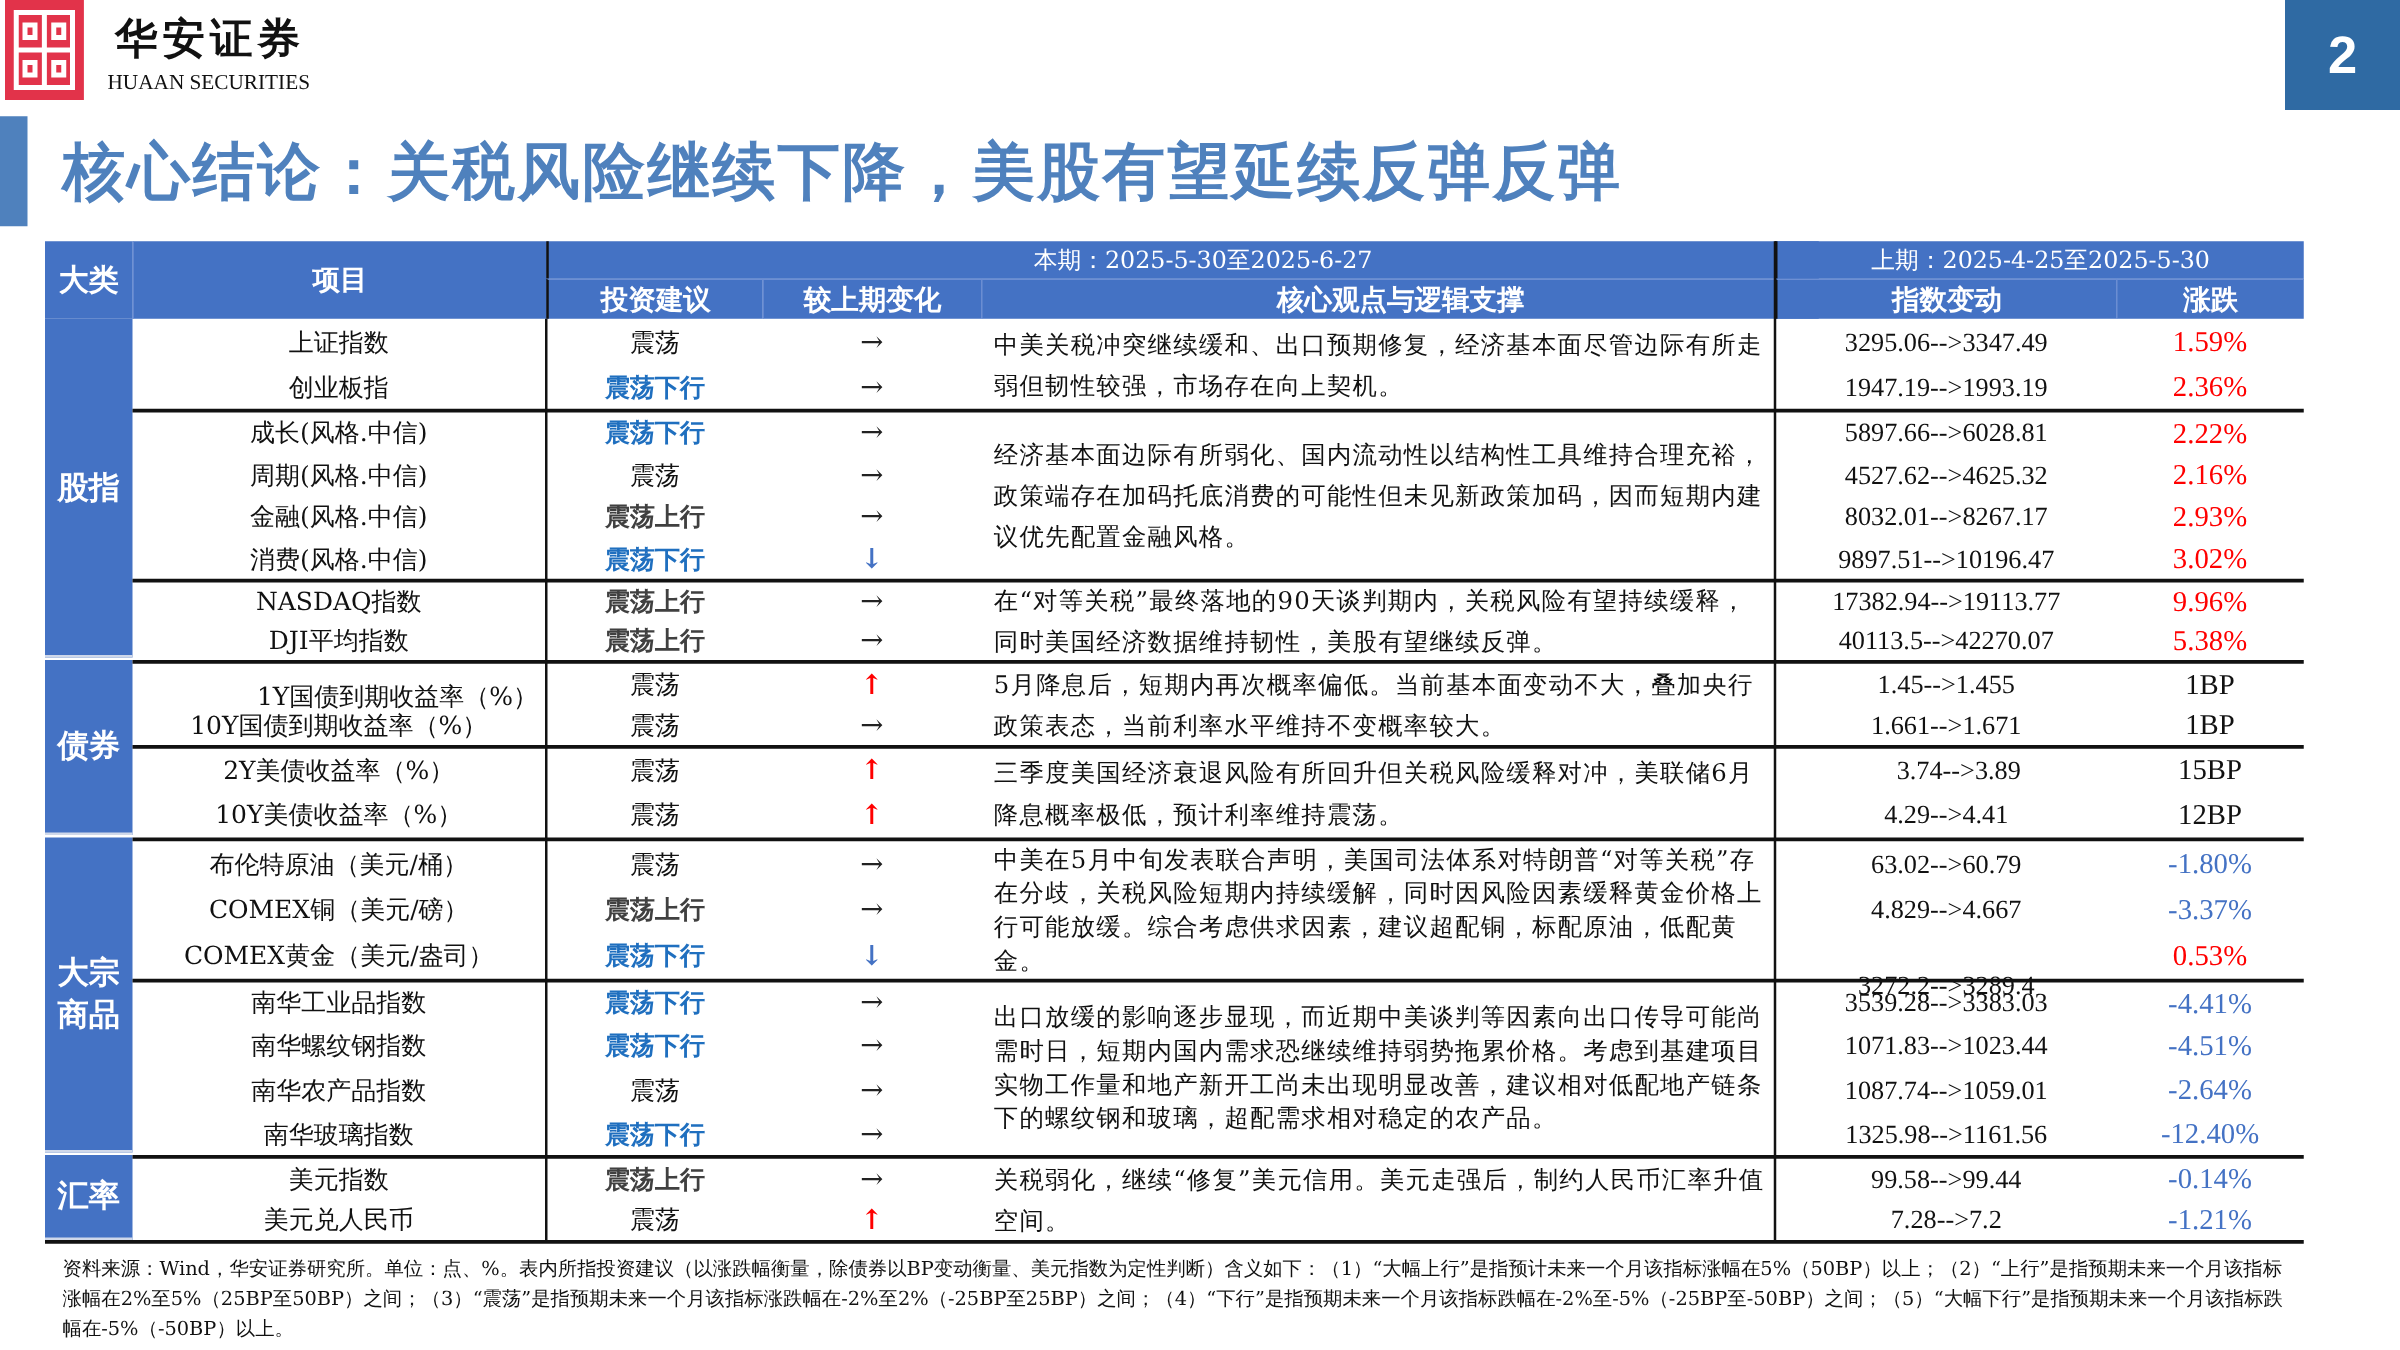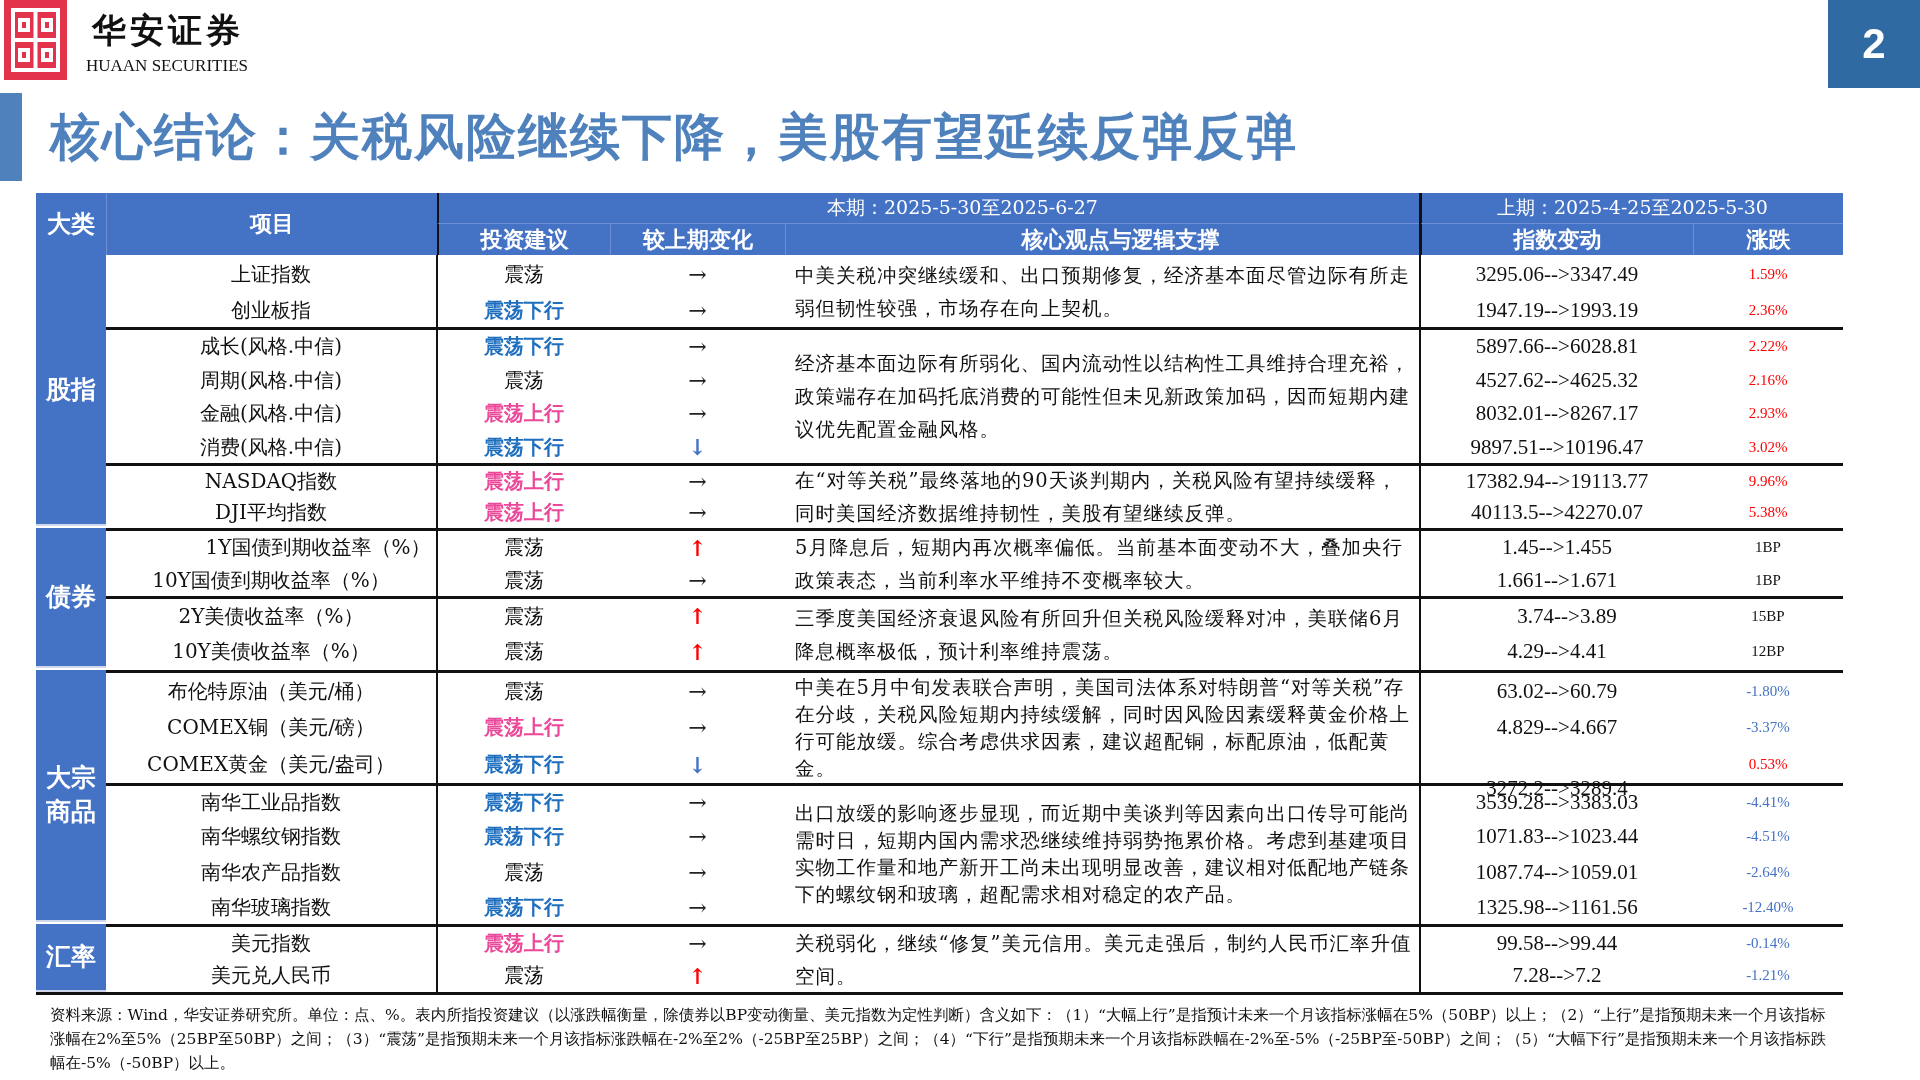--- a/index.html
+++ b/index.html
@@ -19,29 +19,29 @@
   .table { position: absolute; left: 36px; top: 193px; width: 1807px; }
   .hdr { position: absolute; background: #4472c4; color: #fff; font-weight: bold; display: flex; align-items: center; justify-content: center; font-size: 22px; }
   .hdr.small { font-size: 19px; font-weight: normal; }
   .hdr.sub { border-top: 1px solid #6d8fd4; border-left: 1px solid #6d8fd4; }
 
   .cat { position: absolute; left: 0; width: 70px; background: #4472c4; color: #fff; font-weight: bold; font-size: 25px; display: flex; align-items: center; justify-content: center; text-align: center; line-height: 34px; border-bottom: 2px solid #cfd8ea; }
 
   .cell { position: absolute; display: flex; align-items: center; justify-content: center; font-size: 20px; white-space: nowrap; }
   .item { font-family: "DejaVu Serif", serif; font-size: 20px; }
   .adv { font-size: 20px; }
-  .adv.up { color: #ec4899; font-weight: bold; }
+  .adv.up { color: #404040; font-weight: bold; }
   .adv.down { color: #1f6fbf; font-weight: bold; }
   .adv.flat { color: #111; }
   .arrow { font-size: 22px; }
   .arrow.red { color: #ff0000; font-weight: bold; }
   .arrow.blue { color: #4472c4; font-weight: bold; }
   .arrow.black { color: #222; }
   .idx { font-family: "Liberation Serif", serif; font-size: 21px; }
-  .pct { font-family: "Liberation Serif", serif; font-size: 15px; }
+  .pct { font-family: "Liberation Serif", serif; font-size: 23px; }
   .pct.pos { color: #ff0000; }
   .pct.neg { color: #4472c4; }
   .pct.bp { color: #111; }
 
   .view { position: absolute; left: 749px; width: 635px; padding: 0 6px 0 10px; font-size: 19.5px; line-height: 33px; display: flex; align-items: center; white-space: normal; letter-spacing: 1px; }
 
   .hline { position: absolute; left: 70px; width: 1737px; height: 0; border-top: 3px solid #111; }
   .vline { position: absolute; width: 0; border-left: 2px solid #111; }
 
   .footnote { position: absolute; left: 50px; top: 1003px; width: 1790px; font-size: 15.5px; line-height: 24px; color: #111; }
@@ -158,21 +158,21 @@
 
   <div>
     <div class="cell item" style="left:70px;top:304px;width:330px;height:31px;">DJI平均指数</div>
     <div class="cell adv up" style="left:402px;top:304px;width:172px;height:31px;">震荡上行</div>
     <div class="cell arrow black" style="left:574px;top:304px;width:175px;height:31px;">→</div>
     <div class="cell idx" style="left:1385px;top:304px;width:272px;height:31px;">40113.5--&gt;42270.07</div>
     <div class="cell pct pos" style="left:1657px;top:304px;width:150px;height:31px;">5.38%</div>
   </div>
 
   <div>
-    <div class="cell item" style="left:70px;top:338px;width:380px;height:33px;padding-left:44px;">1Y国债到期收益率（%）</div>
+    <div class="cell item" style="left:70px;top:348px;width:380px;height:33px;padding-left:44px;">1Y国债到期收益率（%）</div>
     <div class="cell adv flat" style="left:402px;top:338px;width:172px;height:33px;">震荡</div>
     <div class="cell arrow red" style="left:574px;top:338px;width:175px;height:33px;">↑</div>
     <div class="cell idx" style="left:1385px;top:338px;width:272px;height:33px;">1.45--&gt;1.455</div>
     <div class="cell pct bp" style="left:1657px;top:338px;width:150px;height:33px;">1BP</div>
   </div>
 
   <div>
     <div class="cell item" style="left:70px;top:371px;width:330px;height:32px;">10Y国债到期收益率（%）</div>
     <div class="cell adv flat" style="left:402px;top:371px;width:172px;height:32px;">震荡</div>
     <div class="cell arrow black" style="left:574px;top:371px;width:175px;height:32px;">→</div>

